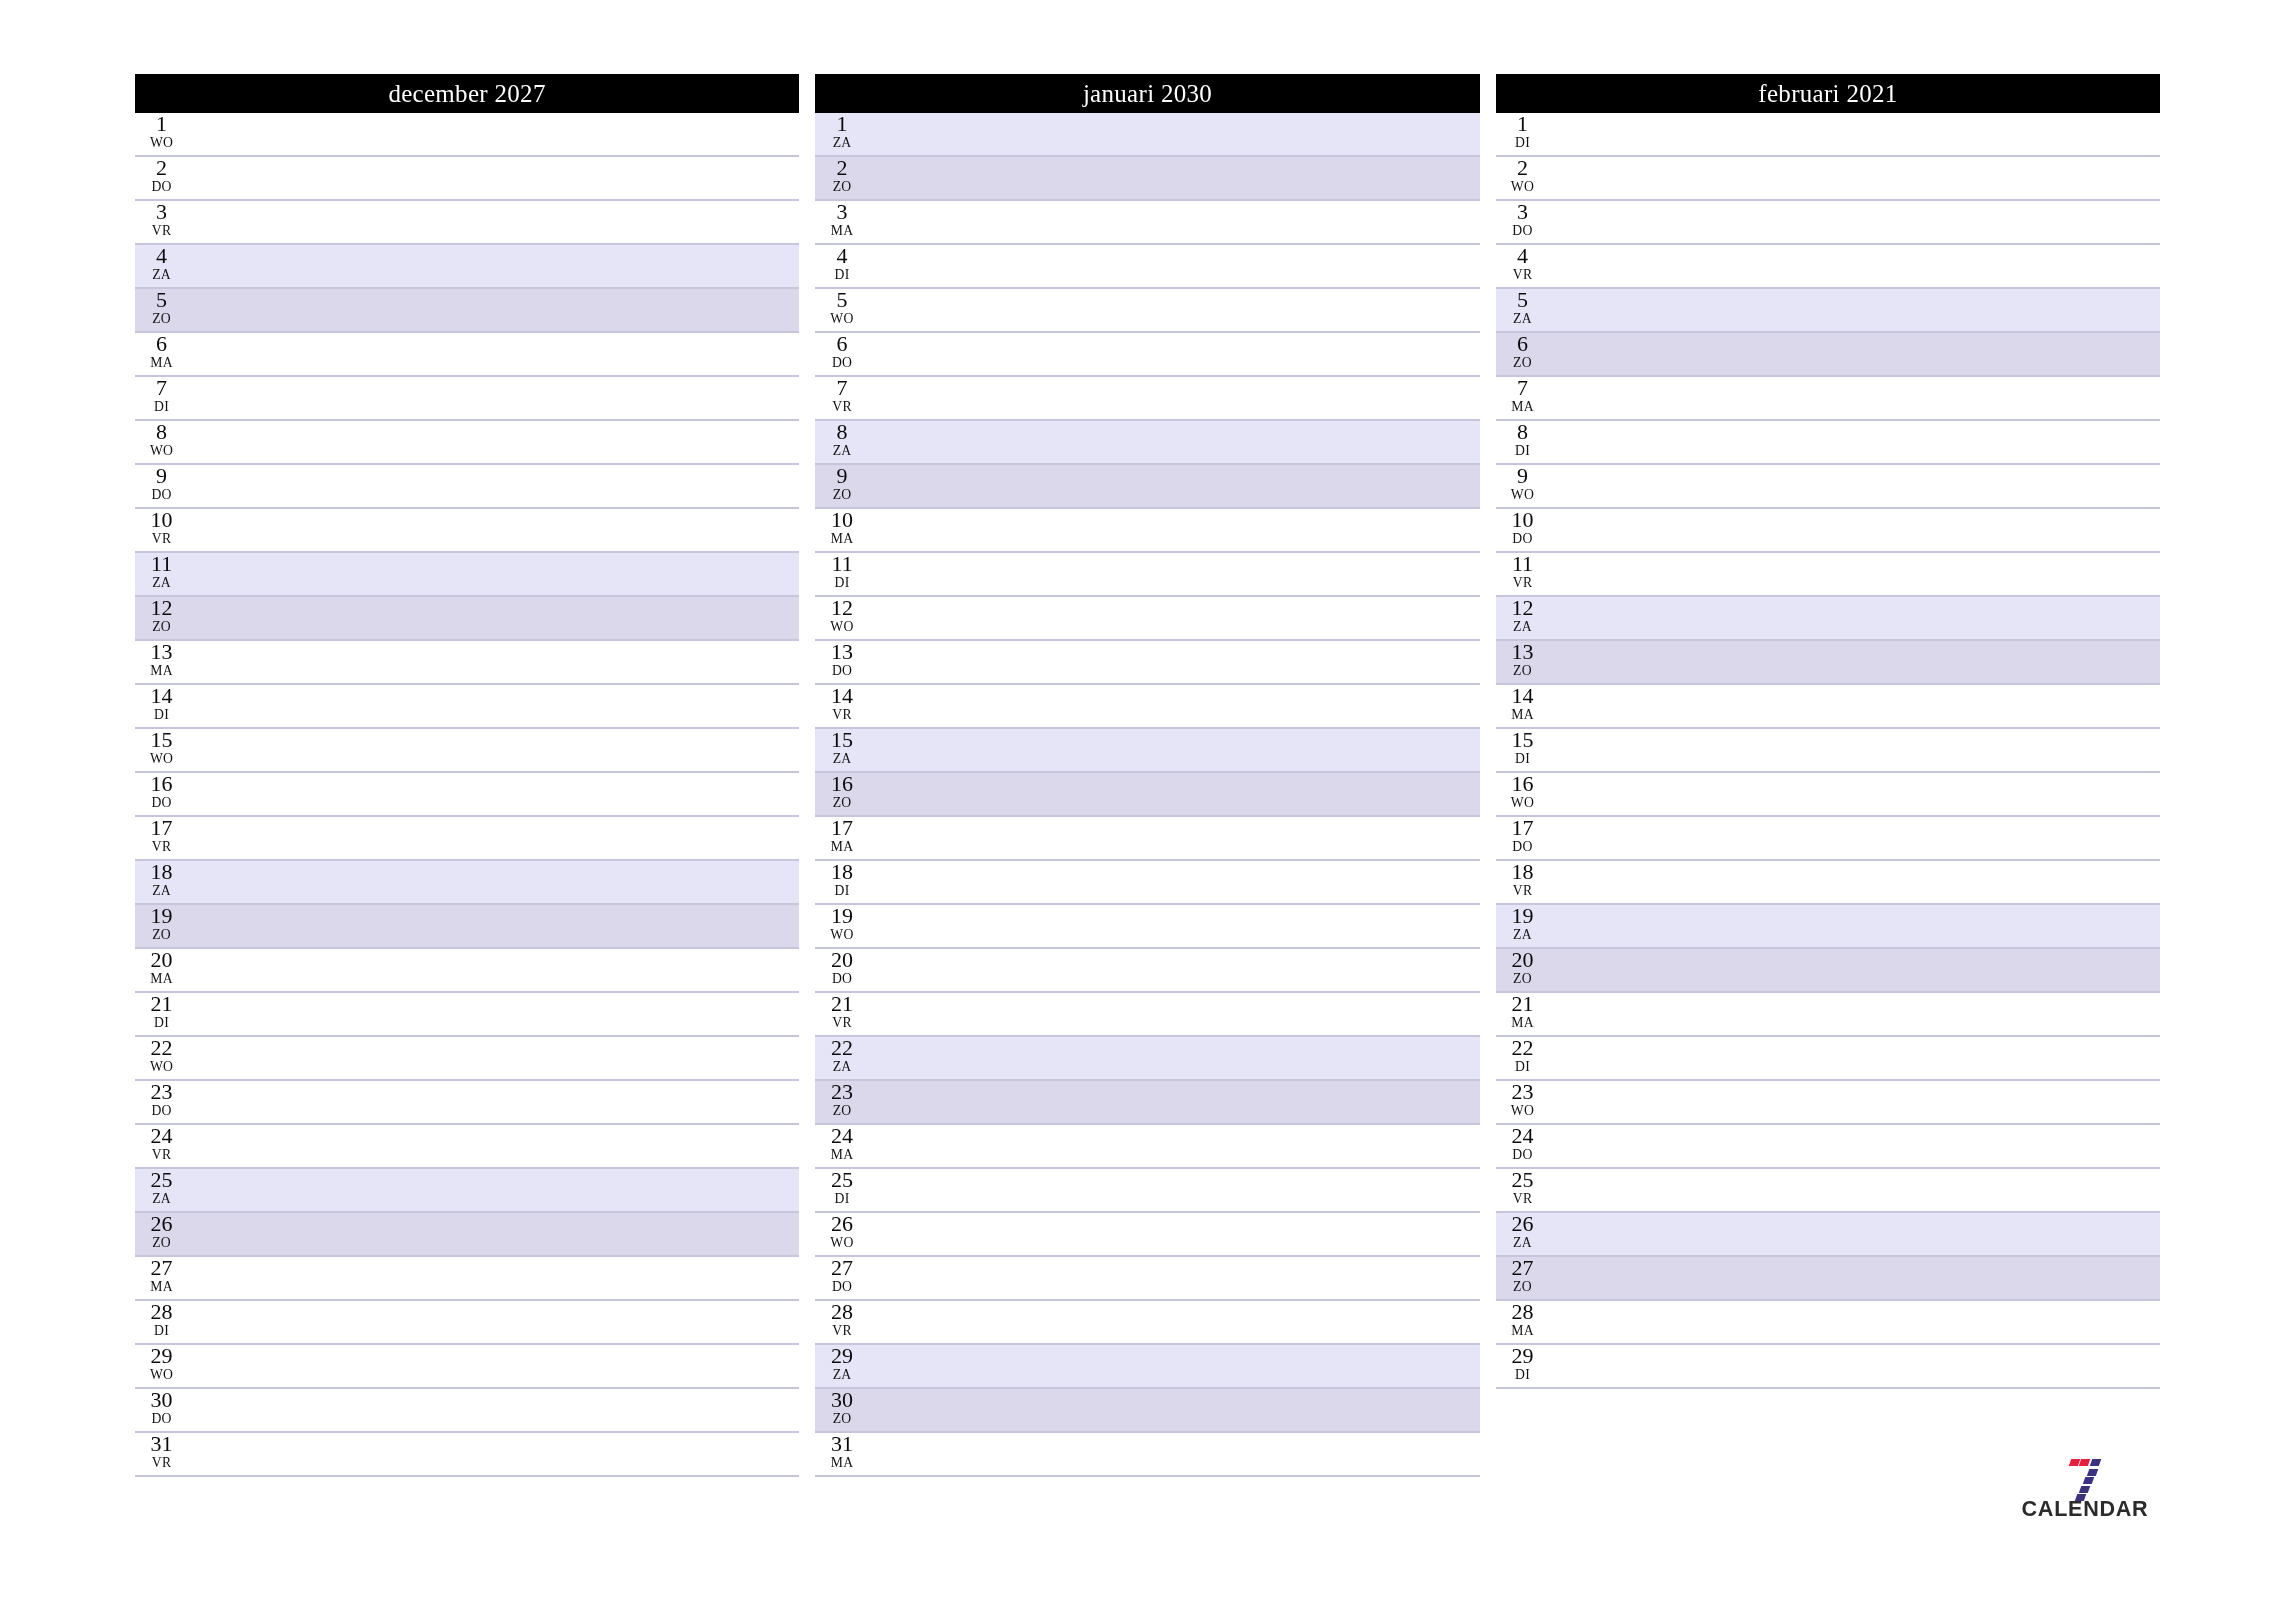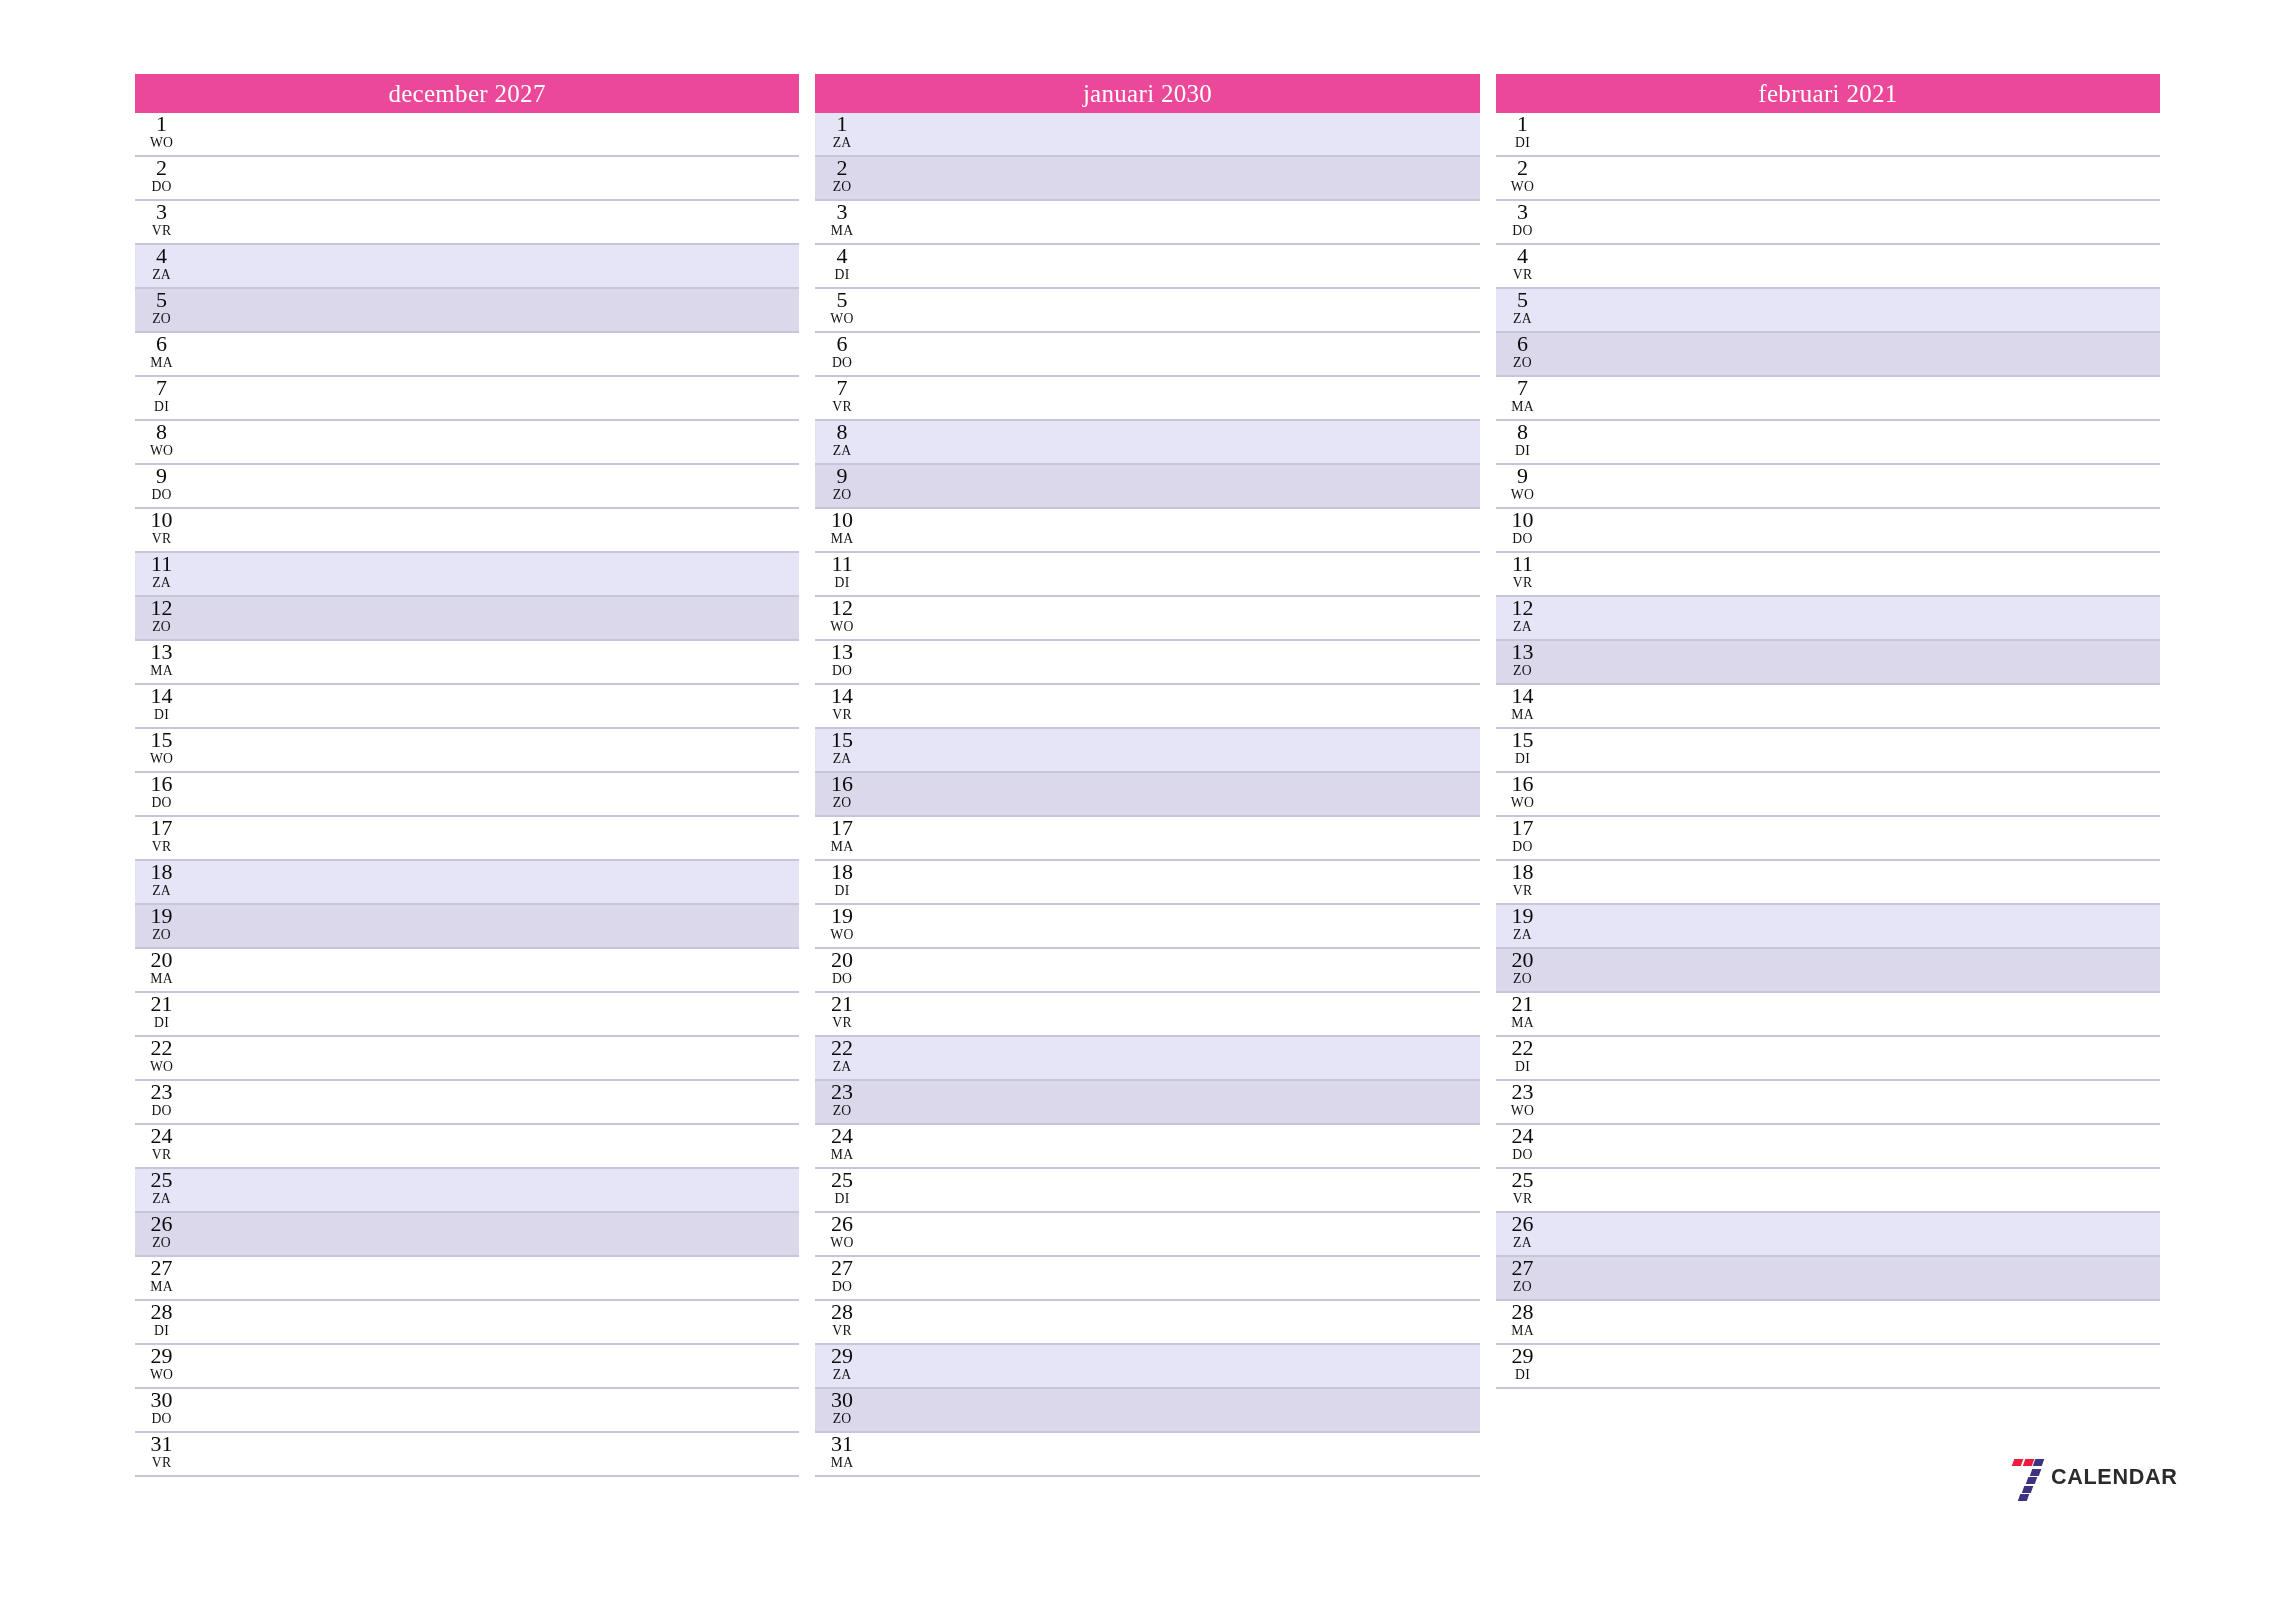--- a/index.html
+++ b/index.html
@@ -28,21 +28,21 @@
   }
 
   .month-column {
     flex: 1 1 0;
     min-width: 0;
     display: flex;
     flex-direction: column;
   }
 
   .month-header {
-    background: #ec4899;
+    background: #000000;
     color: #ffffff;
     text-align: center;
     font-family: "Liberation Serif", "DejaVu Serif", serif;
     font-size: 25px;
     line-height: 39px;
     height: 39px;
     letter-spacing: 0.3px;
     font-weight: normal;
     white-space: nowrap;
     overflow: hidden;
@@ -106,20 +106,21 @@
   }
 
   
   #brand {
     position: absolute;
     left: 2006px;
     top: 1458px;
     width: 154px;
     height: 38px;
     display: flex;
+    flex-direction: column;
     align-items: center;
   }
   .logo-seven {
     position: relative;
     width: 41px;
     height: 38px;
     flex: none;
   }
   .logo-seven i {
     position: absolute;

